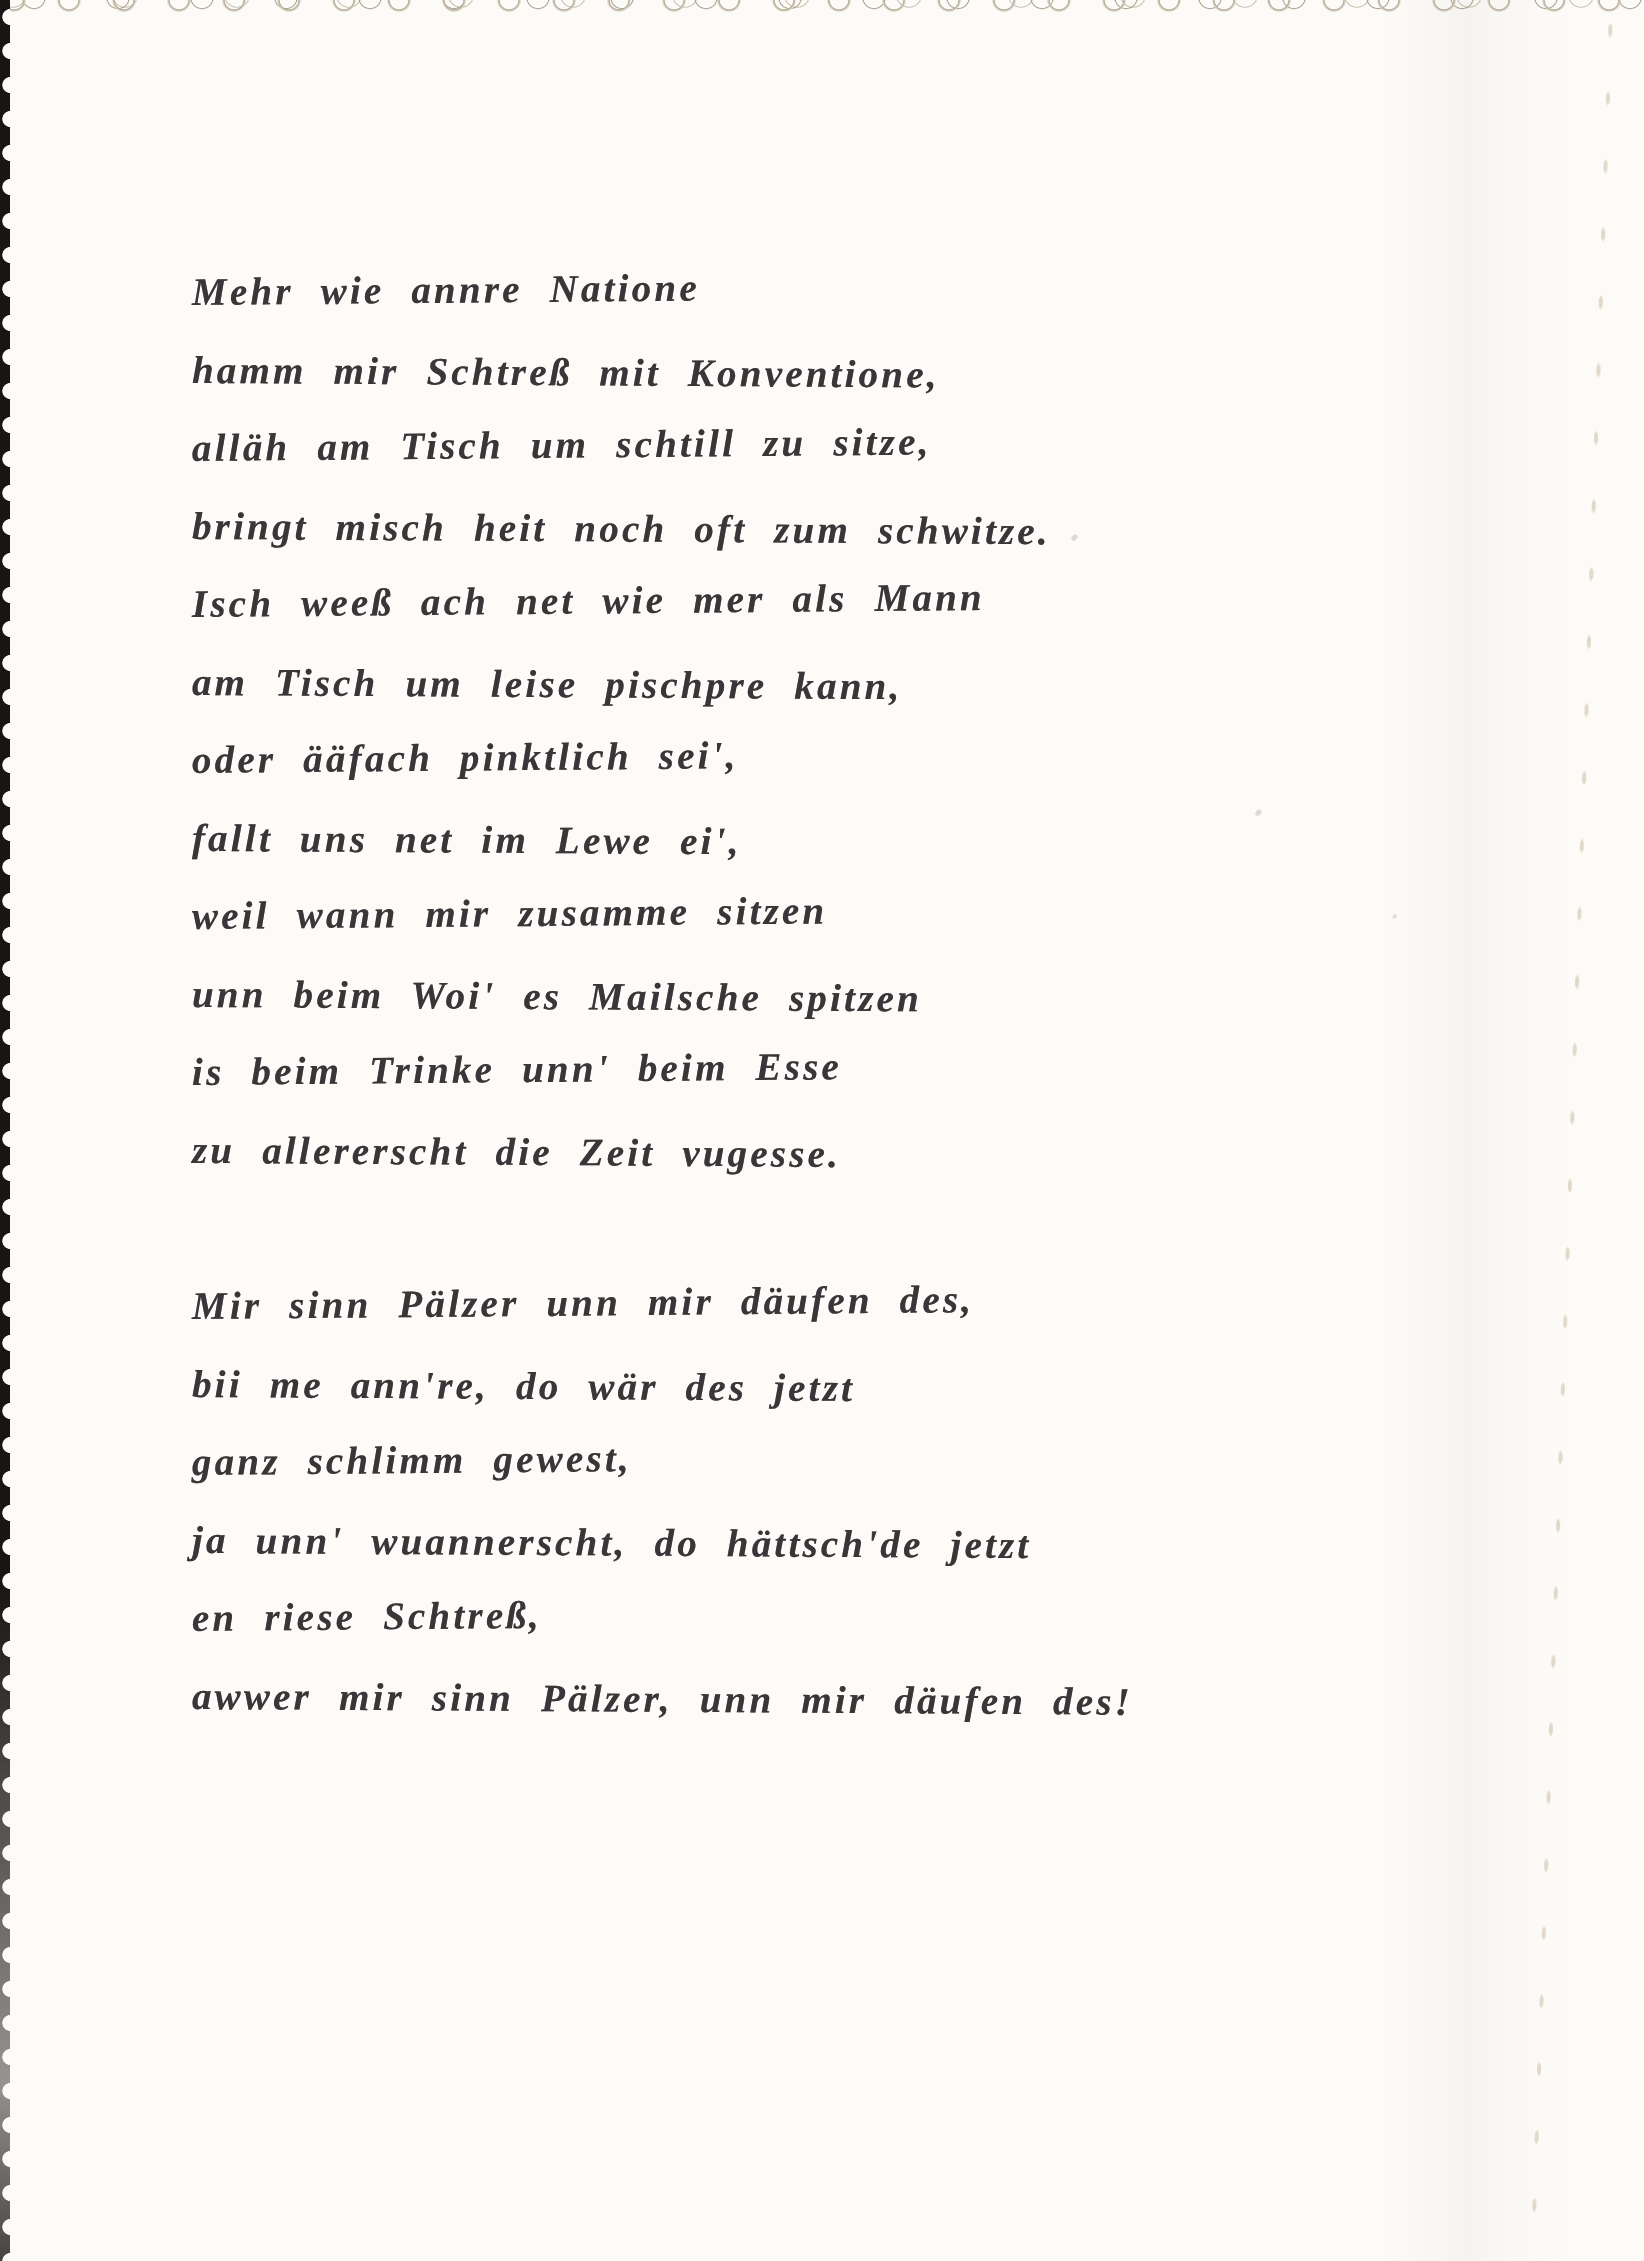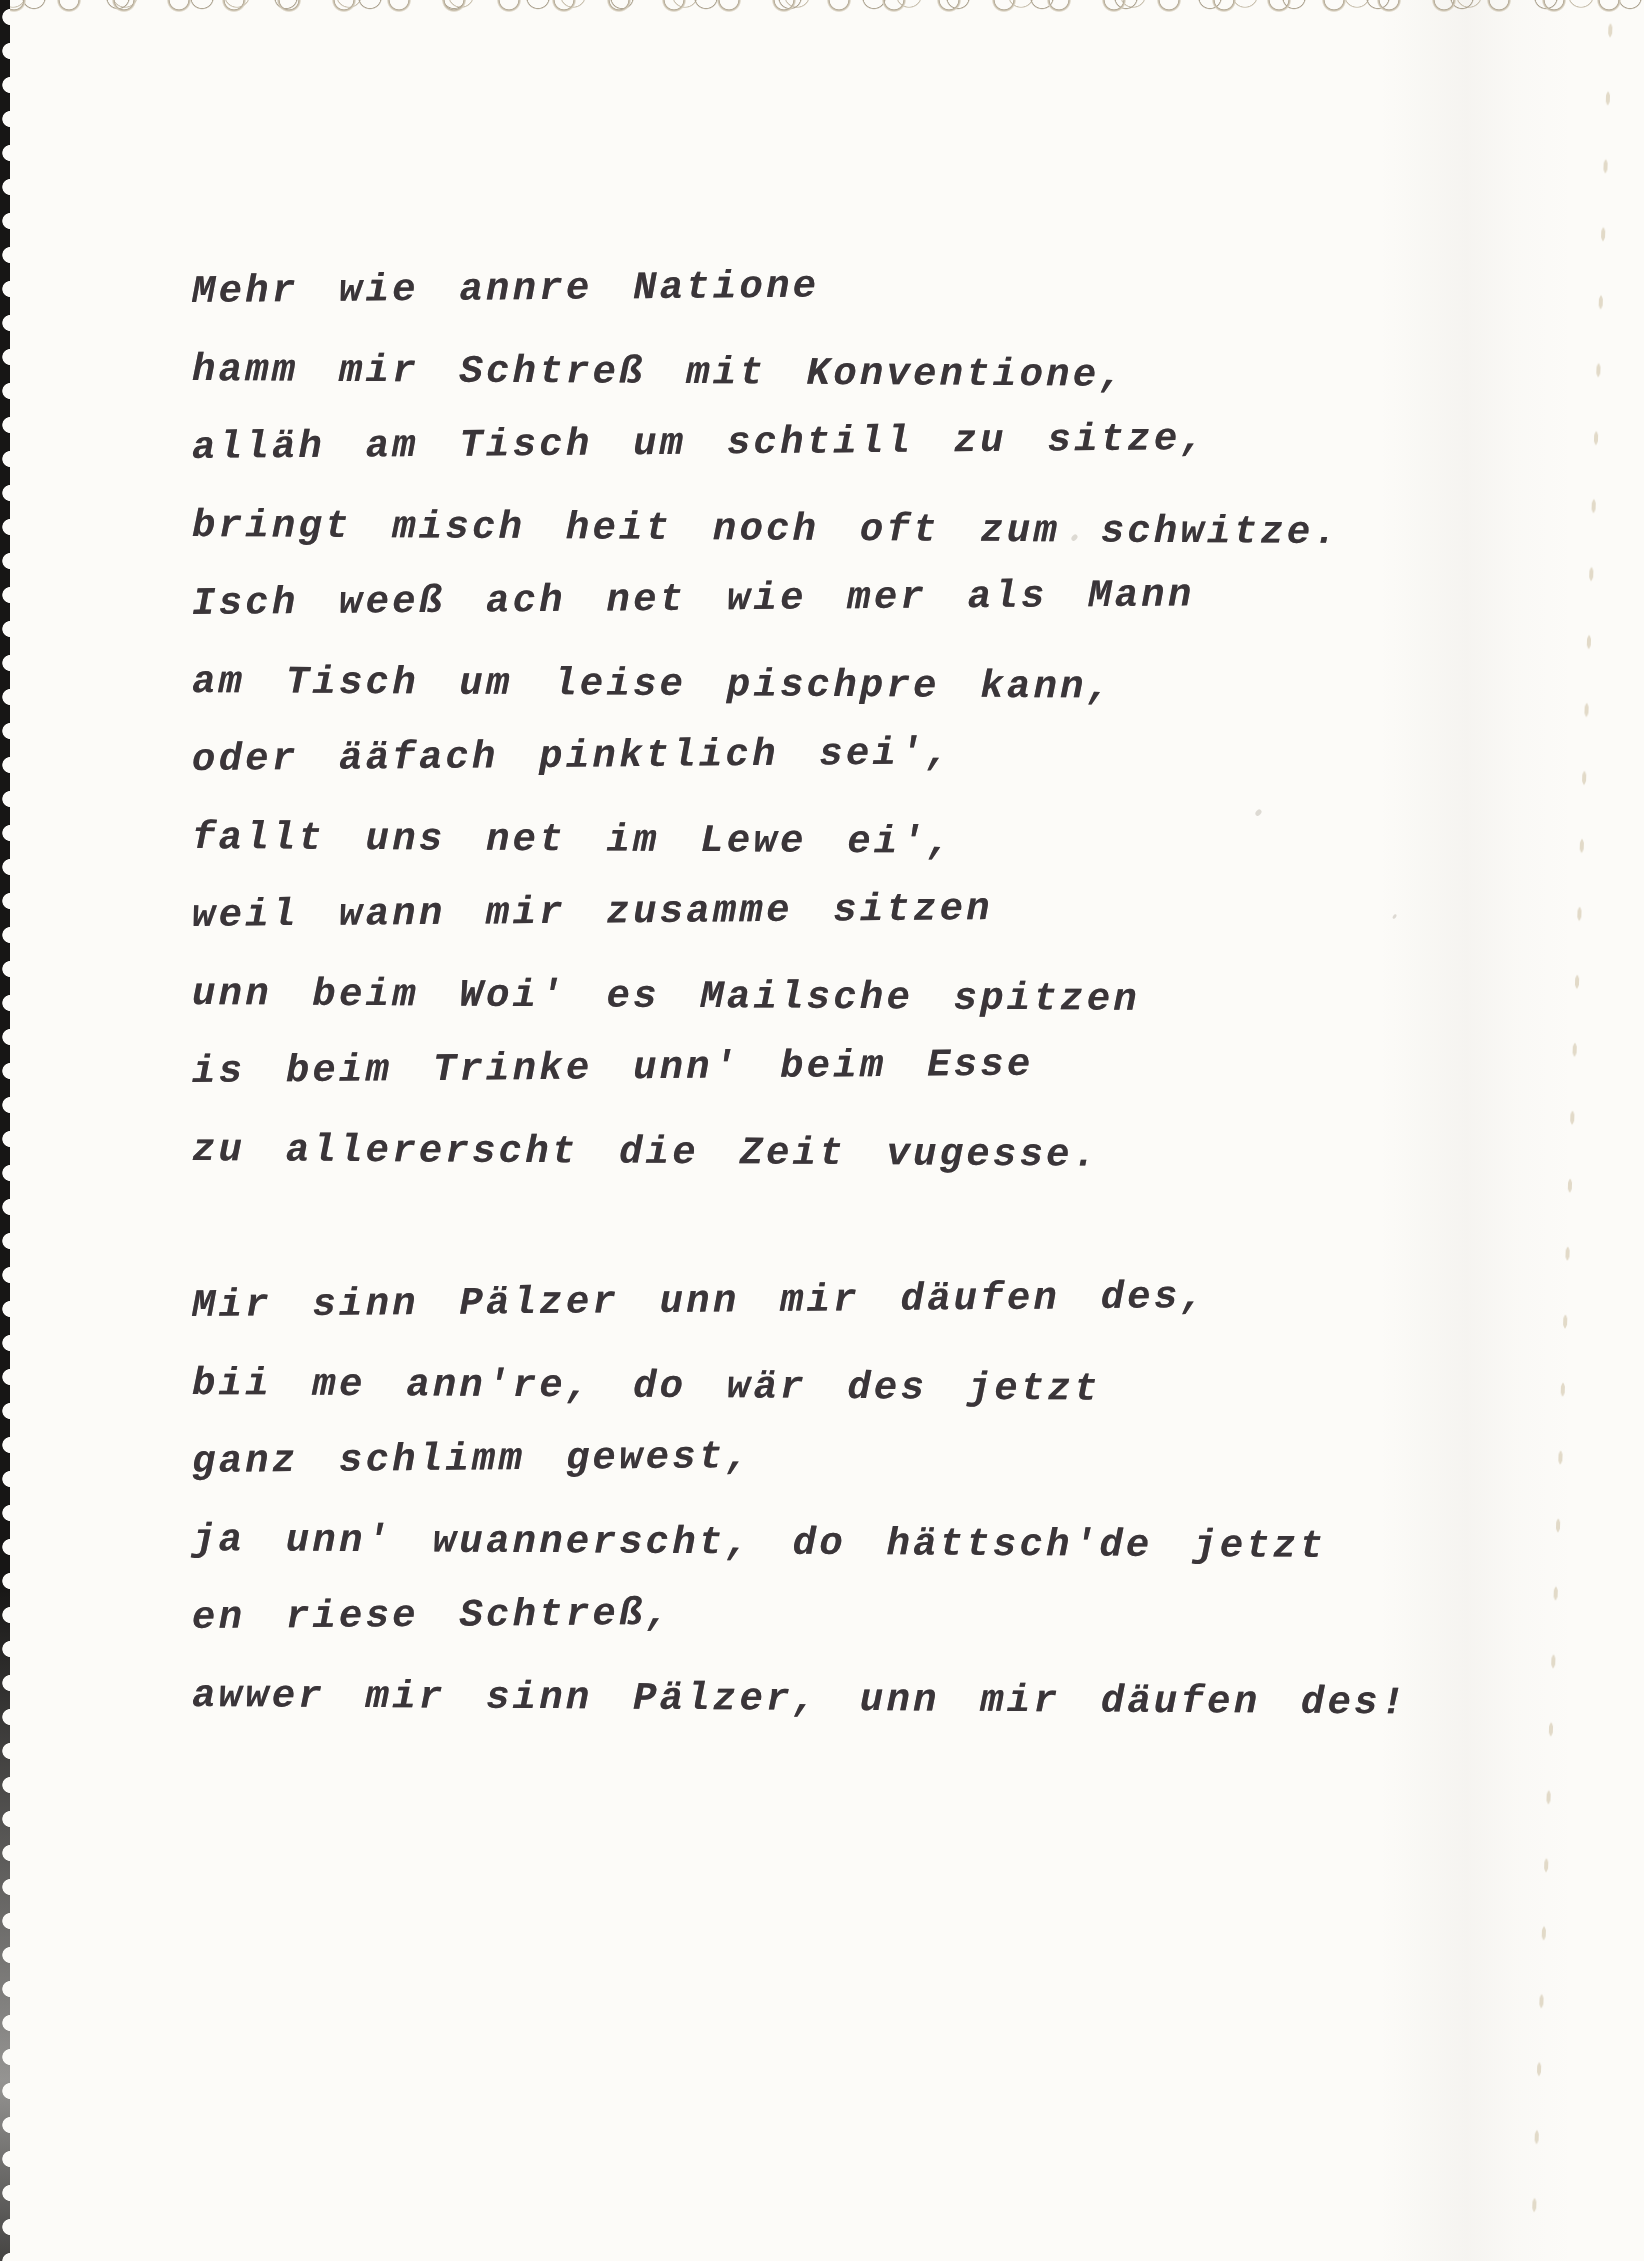--- a/index.html
+++ b/index.html
@@ -57,21 +57,21 @@
     transform:rotate(2deg);transform-origin:top right;
   }
   .speck{
     position:absolute;width:4.5px;height:7px;border-radius:50%;
     background:#b9b2a6;opacity:.45;transform:rotate(40deg);
   }
   
   .poem{
     position:absolute;left:192px;top:253px;
     color:var(--ink);
-    font-family:Liberation Mono, monospace;
+    font-family:Liberation Serif, serif;
     font-style:italic;font-weight:700;
     font-size:39px;letter-spacing:3.2px;word-spacing:14px;
     white-space:nowrap;
     text-shadow:0 0 0.6px rgba(58,53,57,.55);
   }
   .line{height:78px;line-height:78px;transform-origin:left center;}
   .line:nth-child(odd){transform:rotate(-0.5deg);}
   .line:nth-child(even){transform:rotate(0.35deg);}
   .stanza-2{margin-top:78px;}
 </style>

